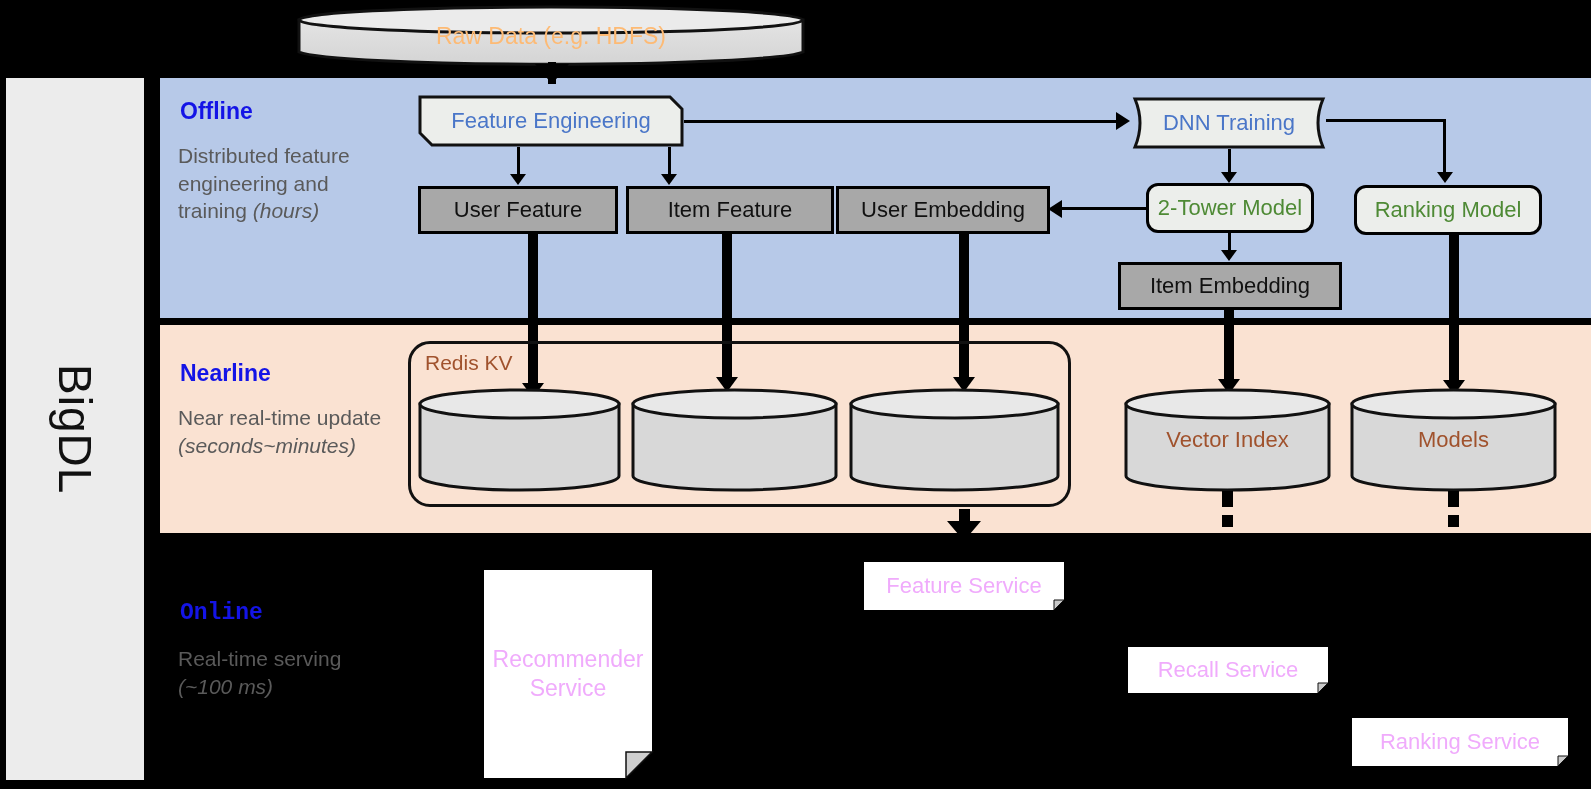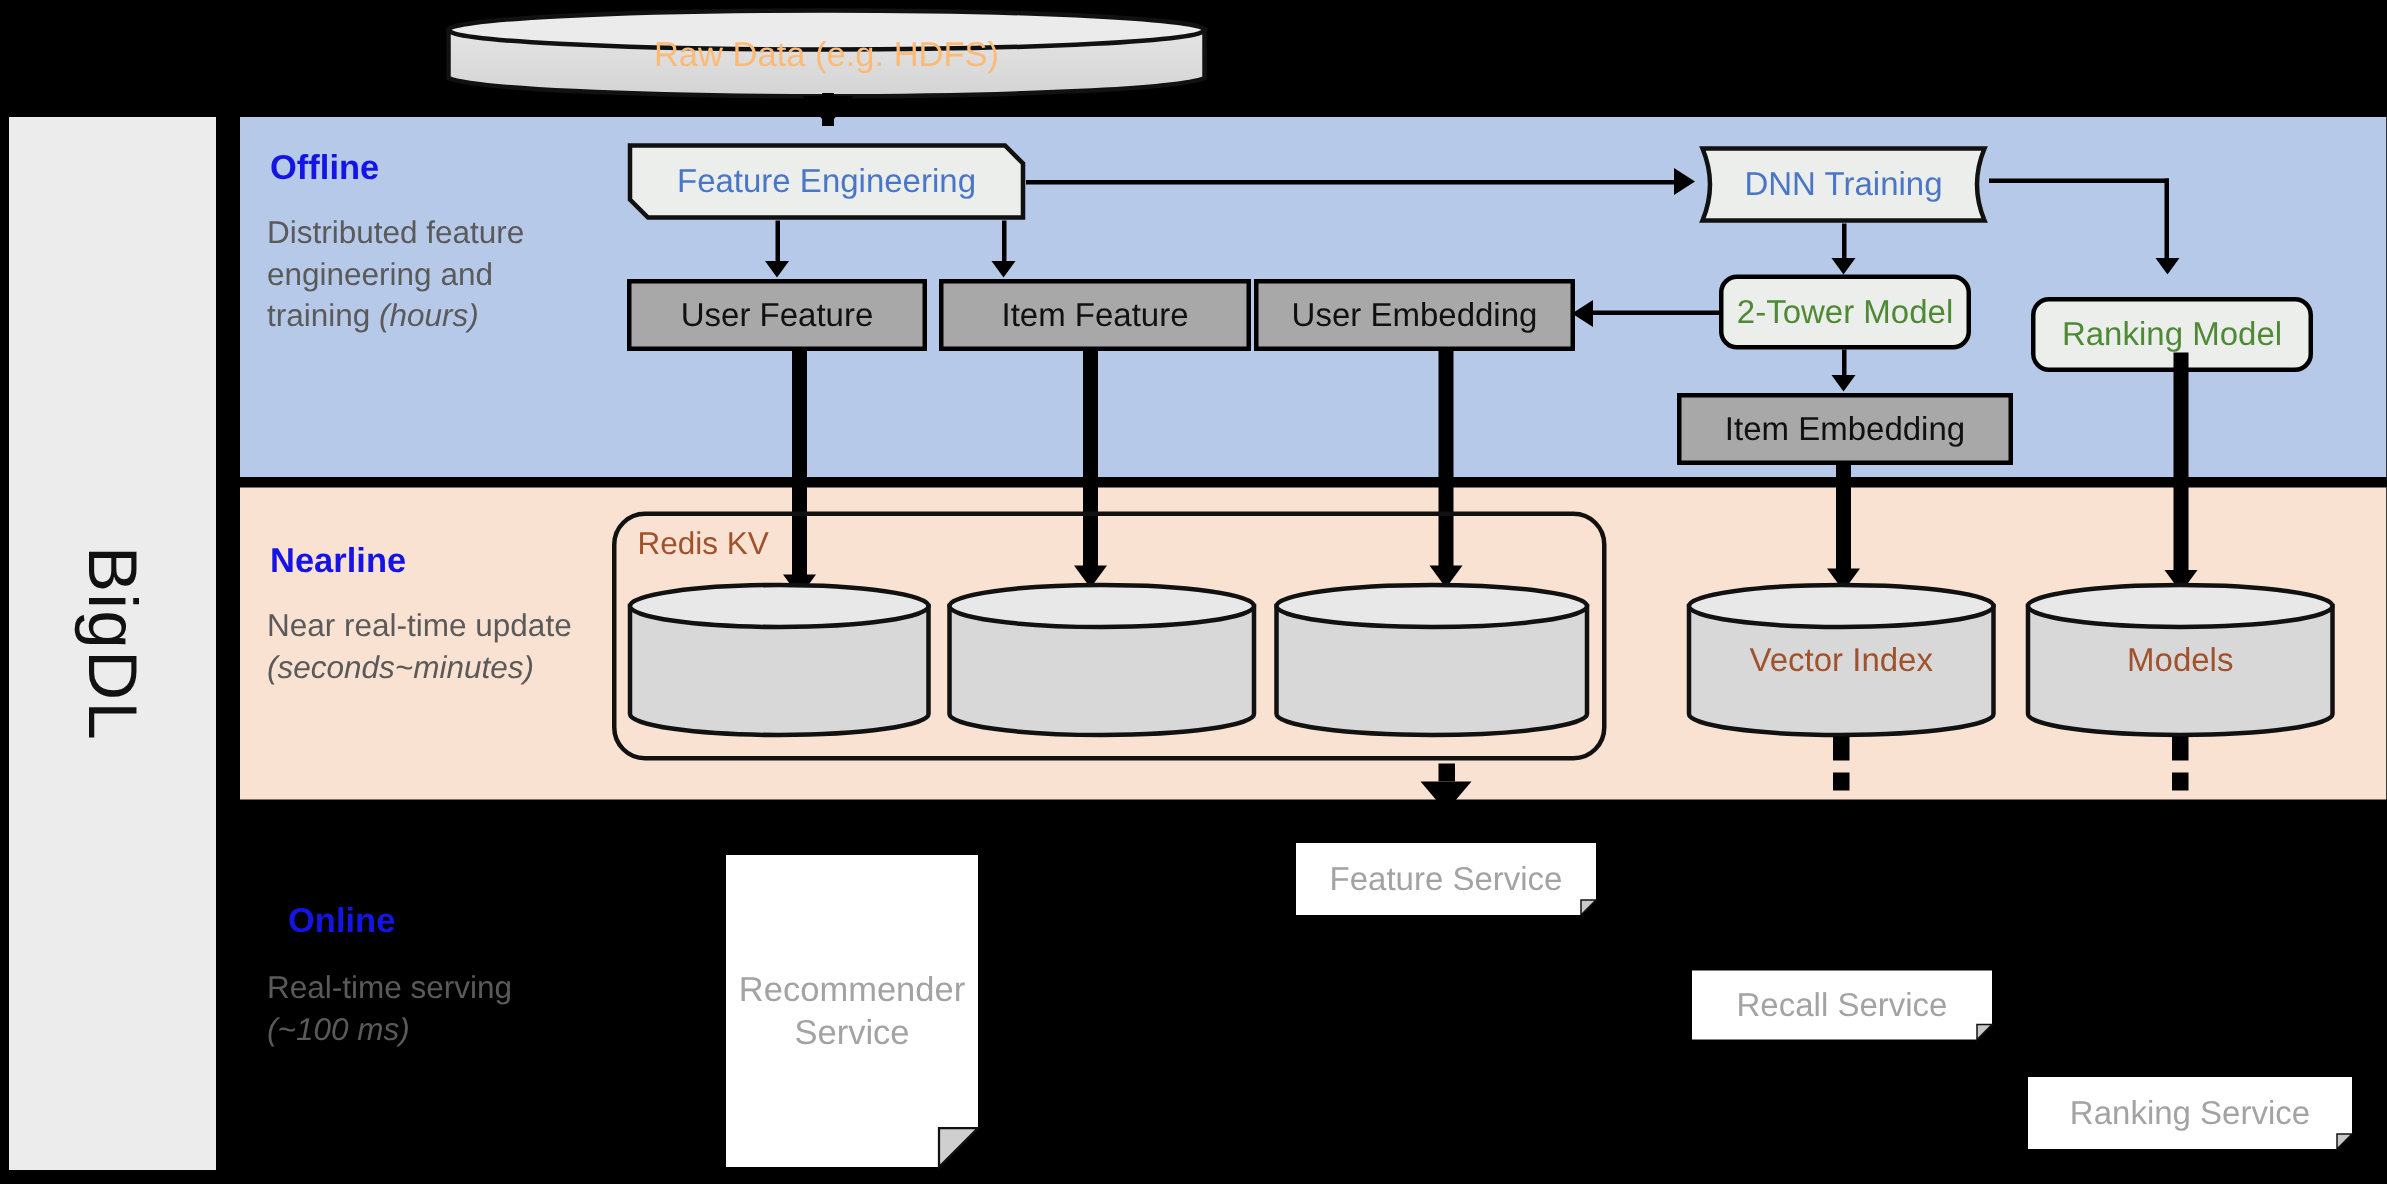--- a/index.html
+++ b/index.html
@@ -59,21 +59,21 @@
   .arr-head-left{position:absolute;width:0;height:0;border-top:9px solid transparent;
       border-bottom:9px solid transparent;border-right:14px solid #000;}
   .arr-head-right{position:absolute;width:0;height:0;border-top:9px solid transparent;
       border-bottom:9px solid transparent;border-left:14px solid #000;}
 
   
   .svc{position:absolute;}
   .svc svg{display:block;overflow:visible;}
   .svc .lbl{position:absolute;left:0;top:0;width:100%;height:100%;
       display:flex;align-items:center;justify-content:center;text-align:center;
-      font-size:22px;color:#a3a3a3;padding:0 8px;box-sizing:border-box;line-height:1.25;}
+      font-size:22px;color:#f0abfc;padding:0 8px;box-sizing:border-box;line-height:1.25;}
   .svc.big .lbl{font-size:23px;}
 </style>
 </head>
 <body>
 
 <div id="stage">
 
   <div class="band" id="band-offline"></div>
   <div class="band" id="band-nearline"></div>
   <div class="band" id="band-online"></div>
@@ -126,21 +126,21 @@
   </div>
   <div class="box gray-box" style="left:626px;top:186px;width:208px;height:48px;">
     <span>Item Feature</span>
   </div>
   <div class="box gray-box" style="left:836px;top:186px;width:214px;height:48px;">
     <span>User Embedding</span>
   </div>
   <div class="box light-box round-box" style="left:1146px;top:183px;width:168px;height:50px;">
     <span class="green-txt">2-Tower Model</span>
   </div>
-  <div class="box light-box round-box" style="left:1354px;top:198px;width:188px;height:50px;">
+  <div class="box light-box round-box" style="left:1354px;top:185px;width:188px;height:50px;">
     <span class="green-txt">Ranking Model</span>
   </div>
   <div class="box gray-box" style="left:1118px;top:262px;width:224px;height:48px;">
     <span>Item Embedding</span>
   </div>
 
   <div class="arr" style="left:517px;top:147px;width:3px;height:28px;"></div>
   <div class="arr-head-down small" style="left:510px;top:174px;"></div>
 
   <div class="arr" style="left:668px;top:147px;width:3px;height:28px;"></div>
@@ -222,21 +222,21 @@
 
   <div class="arr" style="left:959px;top:509px;width:11px;height:12px;"></div>
   <div class="arr-head-down big" style="left:947px;top:521px;"></div>
 
   <div class="arr" style="left:1222px;top:491px;width:11px;height:16px;"></div>
   <div class="arr" style="left:1222px;top:515px;width:11px;height:12px;"></div>
 
   <div class="arr" style="left:1448px;top:491px;width:11px;height:16px;"></div>
   <div class="arr" style="left:1448px;top:515px;width:11px;height:12px;"></div>
 
-  <div class="stage-title" style="left:192px;top:600px;">Online</div>
+  <div class="stage-title" style="left:180px;top:600px;font-family:Liberation Mono, monospace;">Online</div>
   <div class="stage-sub" style="left:178px;top:645px;width:190px;"><span>Real-time serving </span><i>(~100 ms)</i></div>
 
   <div class="svc big" style="left:468px;top:570px;width:184px;height:208px;padding-left:16px;">
     <svg width="168" height="208" viewBox="0 0 168 208">
       <path d="M0,0 L168,0 L168,182 L142,208 L0,208 Z" fill="#ffffff"></path>
       <path d="M142,208 L142,182 L168,182 Z" fill="#cfcfcf" stroke="#111" stroke-width="1.5"></path>
     </svg>
     <div class="lbl">Recommender Service</div>
   </div>
 

